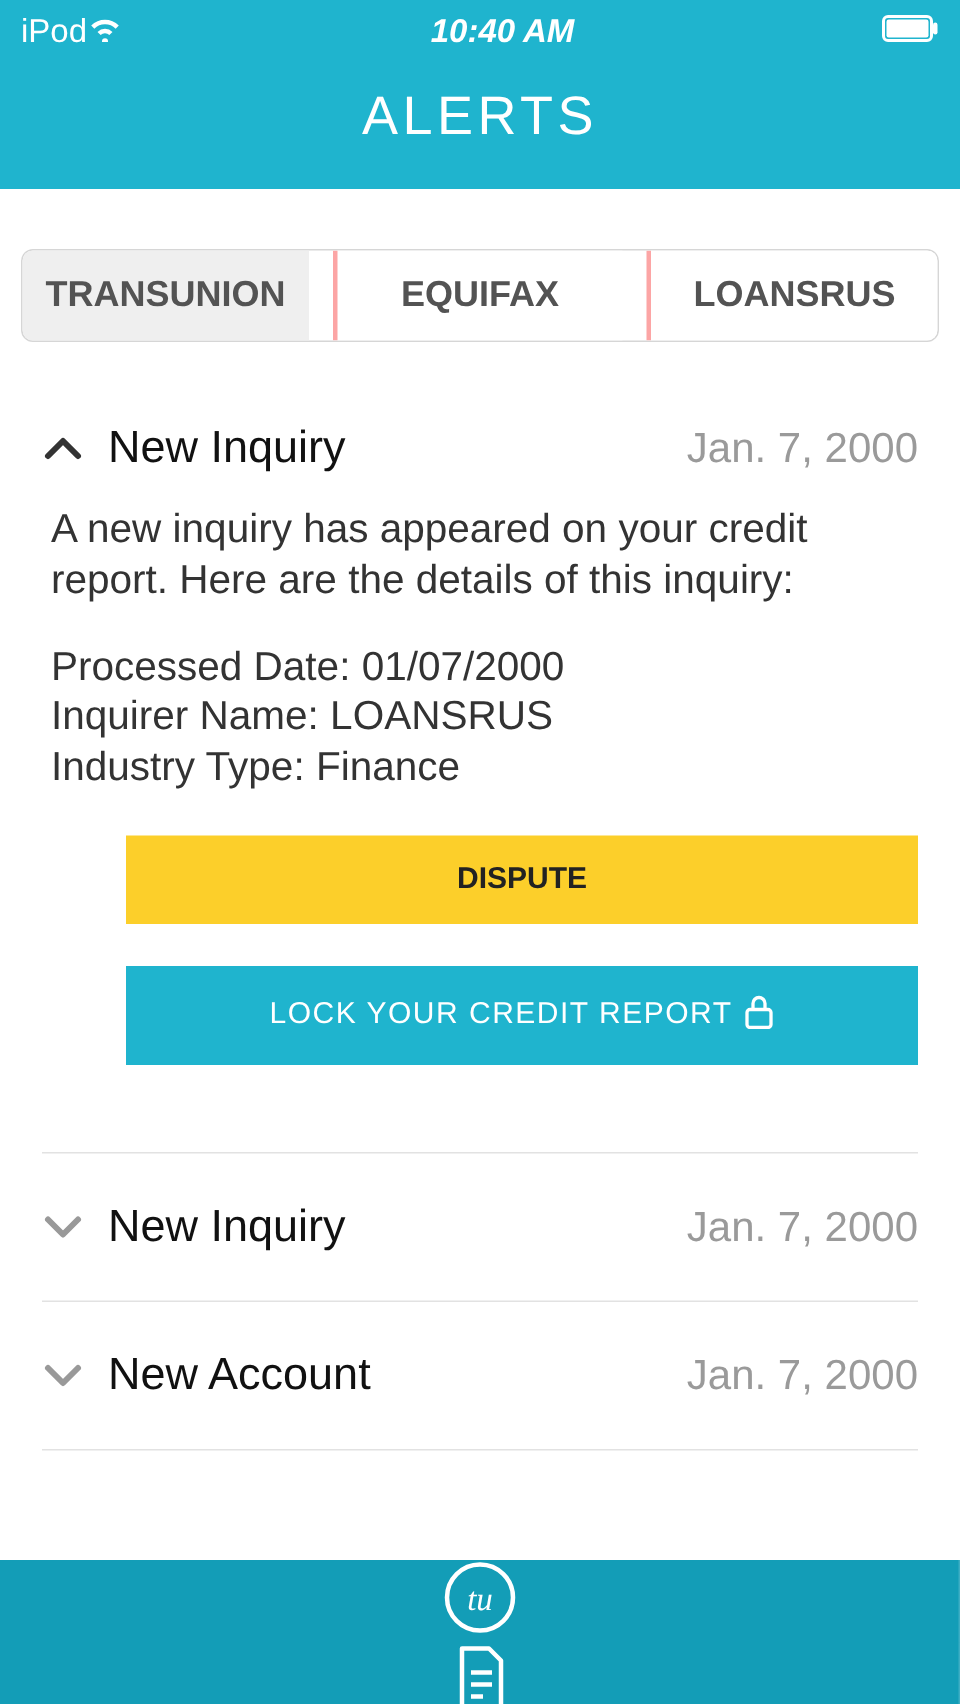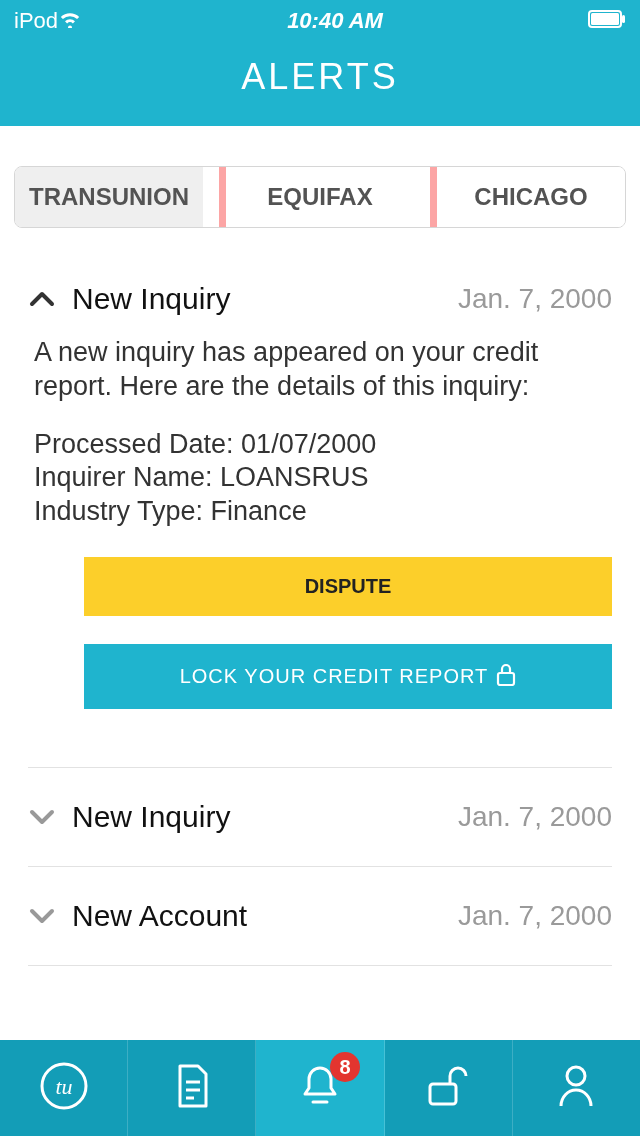--- a/index.html
+++ b/index.html
@@ -4,38 +4,38 @@
 <style>
   * { margin: 0; padding: 0; box-sizing: border-box; }
   html, body { width: 640px; height: 1136px; font-family: -apple-system, 'Helvetica Neue', Arial, sans-serif; overflow: hidden; background: #fff; }
   .header { background: #1fb4ce; color: #fff; }
   .status-bar { display: flex; justify-content: space-between; align-items: center; padding: 8px 14px 4px; font-size: 22px; font-weight: 500; }
   .status-left { display: flex; align-items: center; gap: 0; }
   .status-center { font-weight: 600; font-style: italic; }
   .title-bar { text-align: center; padding: 18px 0 28px; font-size: 36px; letter-spacing: 3px; font-weight: 400; }
   .tabs { display: flex; margin: 40px 14px 0; border: 1px solid #d6d6d6; border-radius: 8px; overflow: hidden; gap: 16px; }
   .tab { flex: 1; text-align: center; padding: 16px 0; font-size: 24px; font-weight: 600; color: #535353; background: #fff; cursor: pointer; }
-  .tab + .tab { border-left: 7px solid #fca5a5; }
+  .tab + .tab { border-left: 3px solid #fca5a5; }
   .tab.selected { background: #efefef; }
   .content { padding: 0 28px; }
   .alert-item { border-bottom: 1px solid #e2e2e2; }
   .alert-head { display: flex; align-items: center; padding: 32px 0; cursor: pointer; }
   .chev { width: 34px; flex: 0 0 34px; }
   .chev svg { display: block; }
   .alert-title { font-size: 30px; font-weight: 500; color: #111; margin-left: 10px; }
   .alert-date { margin-left: auto; font-size: 28px; color: #9a9a9a; }
   .alert-body { padding: 0 0 30px 6px; }
   .alert-desc { font-size: 27px; color: #333; line-height: 1.25; margin-bottom: 24px; }
   .alert-field { font-size: 27px; color: #333; line-height: 1.25; }
   .btn-wrap { margin: 28px 0 0 50px; }
   .btn { position: relative; display: block; text-align: center; font-size: 20px; font-weight: 700; padding: 18px 0; margin-bottom: 28px; cursor: pointer; }
   .btn::before { content: ""; position: absolute; top: 12px; left: 12px; right: -12px; bottom: -12px; background: #dcdcdc; z-index: -1; }
   .btn.dispute { background: #fccf2a; color: #222; }
   .btn.lock { background: #1fb4ce; color: #fff; font-weight: 400; letter-spacing: 1px; display: flex; justify-content: center; align-items: center; gap: 8px; }
-  .navbar { position: absolute; bottom: 0; left: 0; right: 0; height: 96px; background: #139db7; display: flex; }
+  .navbar { position: absolute; bottom: 0; left: 0; right: 0; height: 96px; background: #139db7; display: flex; flex-direction: column; }
   .nav-item { flex: 1; display: flex; align-items: center; justify-content: center; border-right: 1px solid rgba(255,255,255,0.18); cursor: pointer; position: relative; }
   .nav-item.active { background: #1fb4ce; }
   .nav-item:last-child { border-right: none; }
   .badge { position: absolute; top: 12px; left: 58%; background: #e3352f; color: #fff; border-radius: 50%; width: 30px; height: 30px; font-size: 20px; display: flex; align-items: center; justify-content: center; font-weight: 600; }
   .first-alert { border-bottom: none; }
   .first-alert .alert-head { padding-bottom: 20px; }
 </style>
 </head>
 <body>
 
@@ -57,21 +57,21 @@
           <rect x="34" y="5" width="3" height="8" rx="1.5" fill="#fff"></rect>
         </svg>
     </div>
   </div>
   <div class="title-bar">ALERTS</div>
 </div>
 
 <div class="tabs">
   <div class="tab selected">TRANSUNION</div>
   <div class="tab">EQUIFAX</div>
-  <div class="tab">CHICAGO</div>
+  <div class="tab">LOANSRUS</div>
 </div>
 
 <div class="content">
 
   <div class="alert-item first-alert">
     <div class="alert-head" style="padding-top:54px;">
       <span class="chev">
         <svg width="28" height="18" viewBox="0 0 28 18">
             <path d="M4 14 L14 4 L24 14" fill="none" stroke="#333" stroke-width="4" stroke-linecap="round" stroke-linejoin="round"></path>
           </svg>

